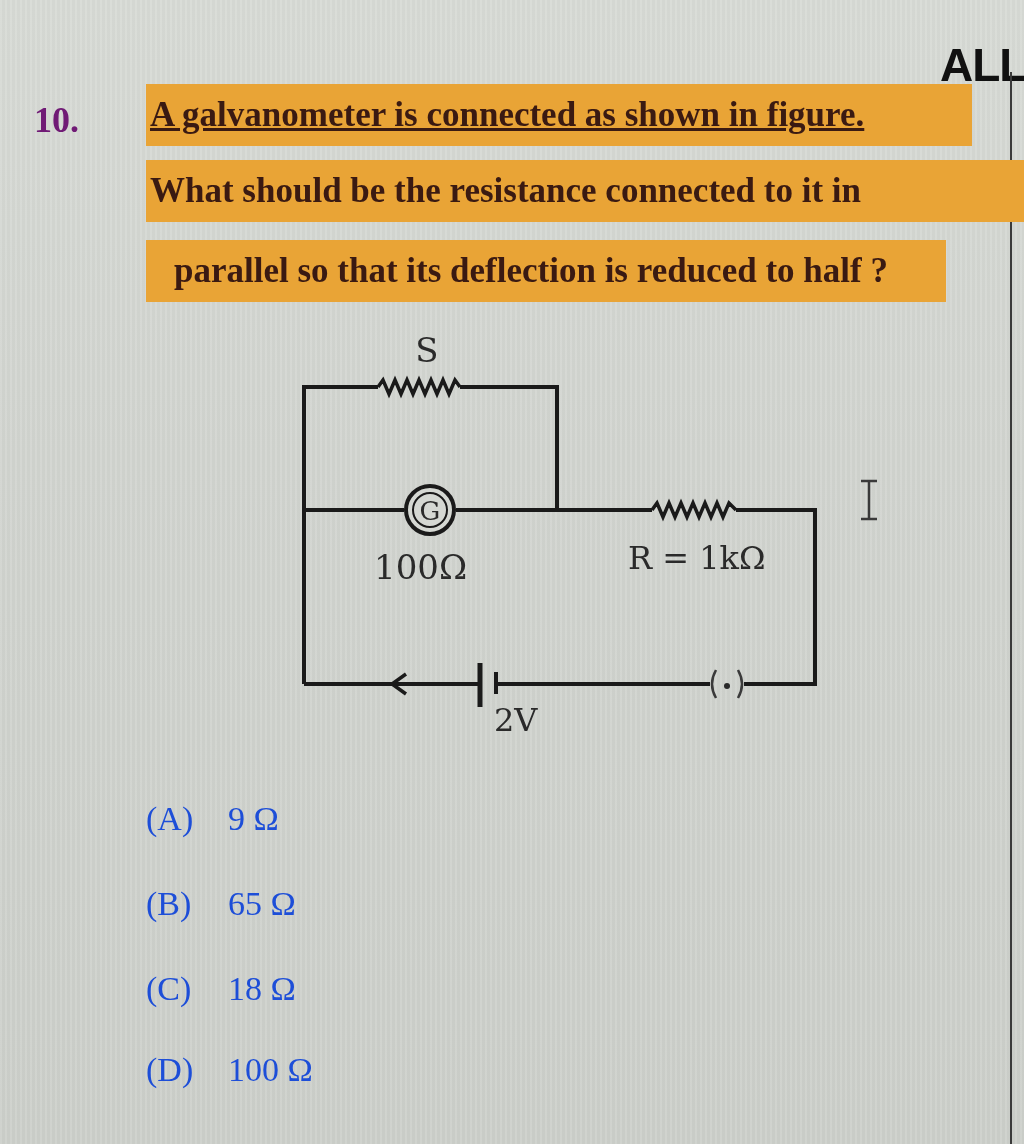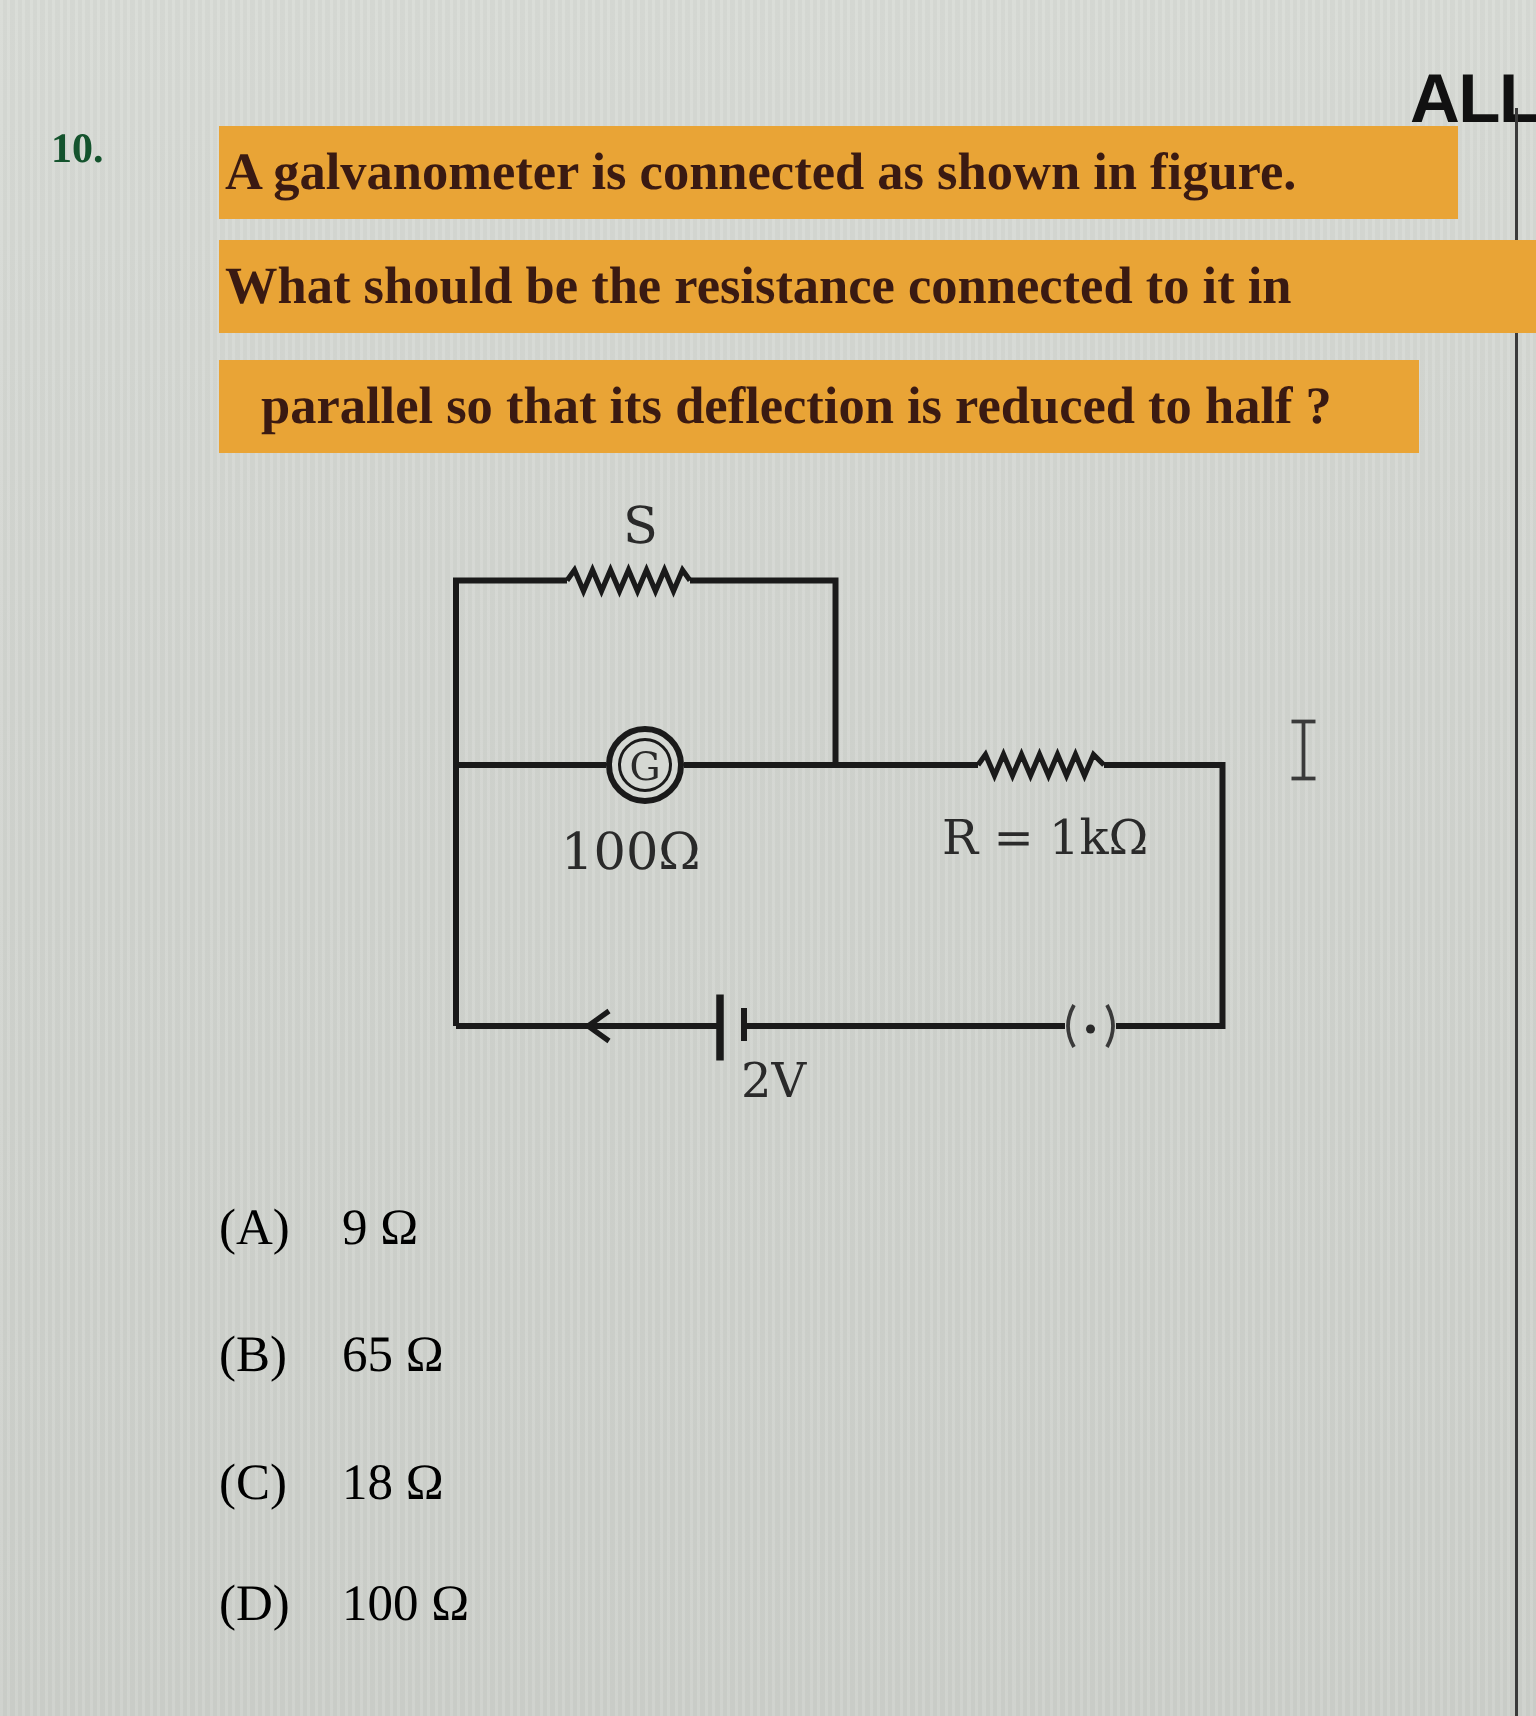--- a/index.html
+++ b/index.html
@@ -17,42 +17,42 @@
     .brand {
       position: absolute; left: 940px; top: 38px;
       font-family: "Liberation Sans", "DejaVu Sans", sans-serif;
       font-weight: 900; font-size: 46px; letter-spacing: -1px; color: #111;
     }
     .margin-line {
       position: absolute; left: 1010px; top: 72px; width: 2px; height: 1072px;
       background: #3a3a3a;
     }
     .q-number {
-      position: absolute; left: 34px; top: 84px;
-      font-weight: 700; font-size: 28px; color: #14532d;
+      position: absolute; left: 34px; top: 99px;
+      font-weight: 700; font-size: 36px; color: #701a75;
     }
     .q-line {
       position: absolute; left: 146px;
       background: #e9a436;
       font-weight: 700; font-size: 35px; color: #3a1a12;
       padding: 0 6px 0 4px; height: 62px; line-height: 62px;
       white-space: nowrap; box-sizing: border-box;
     }
-    .q-line.l1 { top: 84px; width: 826px; }
+    .q-line.l1 { top: 84px; width: 826px; text-decoration: underline; }
     .q-line.l2 { top: 160px; width: 942px; }
     .q-line.l3 { top: 240px; width: 800px; padding-left: 28px; }
     .circuit { position: absolute; left: 0; top: 0; }
     .circuit text { font-family: "DejaVu Serif", "Liberation Serif", serif; fill: #2a2a2a; }
     .cursor-icon {
       position: absolute; left: 858px; top: 478px; width: 22px; height: 44px;
     }
     .options { position: absolute; left: 146px; top: 800px; }
     .option {
       position: absolute; left: 0; white-space: nowrap;
-      font-size: 34px; color: #000000;
+      font-size: 34px; color: #1d4ed8;
     }
     .option .opt-label { display: inline-block; width: 82px; }
     .option.o0 { top: 0; }
     .option.o1 { top: 85px; }
     .option.o2 { top: 170px; }
     .option.o3 { top: 251px; }
   </style>
 </head>
 <body>
 

